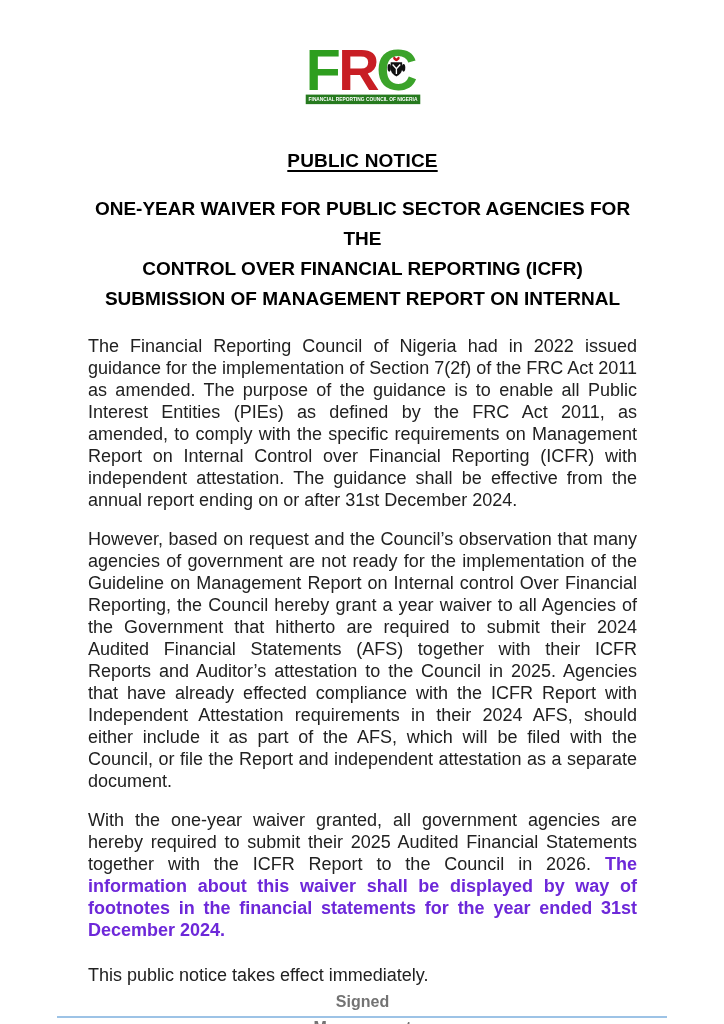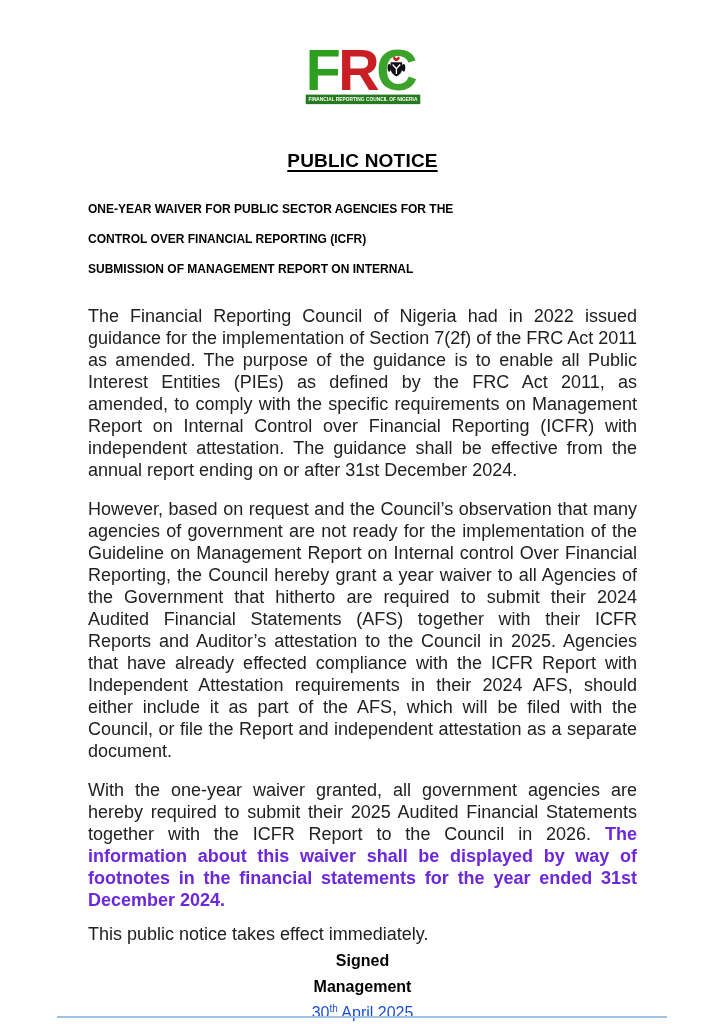--- a/index.html
+++ b/index.html
@@ -24,44 +24,45 @@
     line-height:21px;
     font-weight:bold;
     color:#000;
     text-decoration:underline;
     text-underline-offset:3px;
     text-decoration-thickness:2px;
     letter-spacing:0.2px;
   }
   .subject {
     margin:23px 0 0 0;
-    font-size:12px;
+    text-align:center;
+    font-size:19px;
     line-height:30px;
     font-weight:bold;
     color:#000;
   }
   .body {
     font-size:18px;
     line-height:22px;
     margin:17px 0 0 0;
     color:#212121;
   }
   .just { text-align:justify; }
   .body strong { font-weight:bold; color:#6d28d9; }
   .p-first { margin-top:21px; }
-  .p-effect { margin-top:12px; }
+  .p-effect { margin-top:23px; }
   .p-guided { margin-top:19px; }
 
   .signature {
     margin-top:3px;
     text-align:center;
     font-size:16px;
     line-height:26px;
   }
-  .sig-bold { font-weight:bold; color:#000000; }
+  .sig-bold { font-weight:bold; color:#737373; }
   .sig-date { font-weight:normal; color:#1d4ed8; }
   .sig-date sup { font-size:10px; vertical-align:super; line-height:0; }
 
   .footer-rule {
     position:absolute;
     left:57px; right:57px; bottom:6px;
     height:2px;
     background:#9DC3E6;
   }
 </style>

